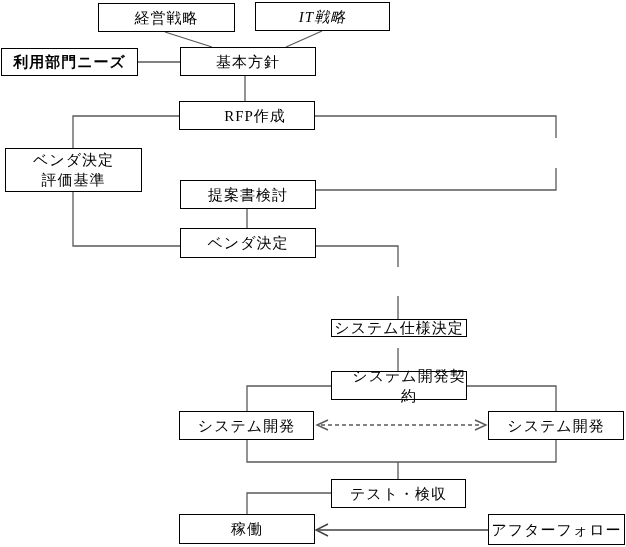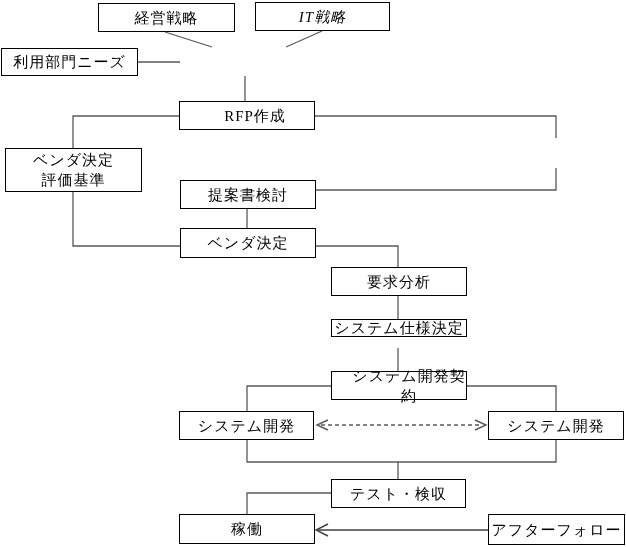--- a/index.html
+++ b/index.html
@@ -33,21 +33,21 @@
     align-items: center;
     justify-content: center;
     text-align: center;
     line-height: 20px;
     white-space: pre-line;
     z-index: 1;
   }
   
   .n-management-strategy   { left: 98px;  top: 3px;   width: 137px; height: 29px; }
   .n-it-strategy           { left: 255px; top: 2px;   width: 135px; height: 29px; font-style: italic; }
-  .n-user-dept-needs       { left: 1px;   top: 48px;  width: 137px; height: 28px; }
+  .n-user-dept-needs       { left: 1px;   top: 48px;  width: 137px; height: 28px; font-weight: bold; }
   .n-basic-policy          { left: 180px; top: 47px;  width: 136px; height: 29px; }
   .n-rfp-creation          { left: 179px; top: 101px; width: 136px; height: 29px; padding-left: 16px; }
   .n-vendor-criteria       { left: 5px;   top: 148px; width: 137px; height: 44px; }
   .n-proposal-creation     { left: 490px; top: 138px; width: 135px; height: 30px; }
   .n-proposal-review       { left: 180px; top: 180px; width: 136px; height: 29px; }
   .n-vendor-decision       { left: 180px; top: 228px; width: 136px; height: 30px; }
   .n-requirements-analysis { left: 331px; top: 267px; width: 136px; height: 29px; }
   .n-system-spec-decision  { left: 331px; top: 319px; width: 136px; height: 18px; }
   .n-system-dev-contract   { left: 331px; top: 371px; width: 136px; height: 29px; padding-left: 20px; }
   .n-user-side-work        { left: 179px; top: 411px; width: 135px; height: 29px; }
@@ -107,32 +107,32 @@
       <polyline points="328,524 316,530 328,536"></polyline>
     </g>
   </svg>
 
   <div class="node n-management-strategy">経営戦略</div>
 
   <div class="node n-it-strategy">IT戦略</div>
 
   <div class="node n-user-dept-needs">利用部門ニーズ</div>
 
+  <div class="node n-basic-policy">基本方針</div>
 
   <div class="node n-rfp-creation">RFP作成</div>
 
   <div class="node n-vendor-criteria">ベンダ決定
 評価基準</div>
 
 
   <div class="node n-proposal-review">提案書検討</div>
 
   <div class="node n-vendor-decision">ベンダ決定</div>
 
-  <div class="node n-requirements-analysis">要求分析</div>
 
   <div class="node n-system-spec-decision">システム仕様決定</div>
 
   <div class="node n-system-dev-contract">システム開発契約</div>
 
   <div class="node n-user-side-work">システム開発</div>
 
   <div class="node n-system-development">システム開発</div>
 
   <div class="node n-test-acceptance">テスト・検収</div>

